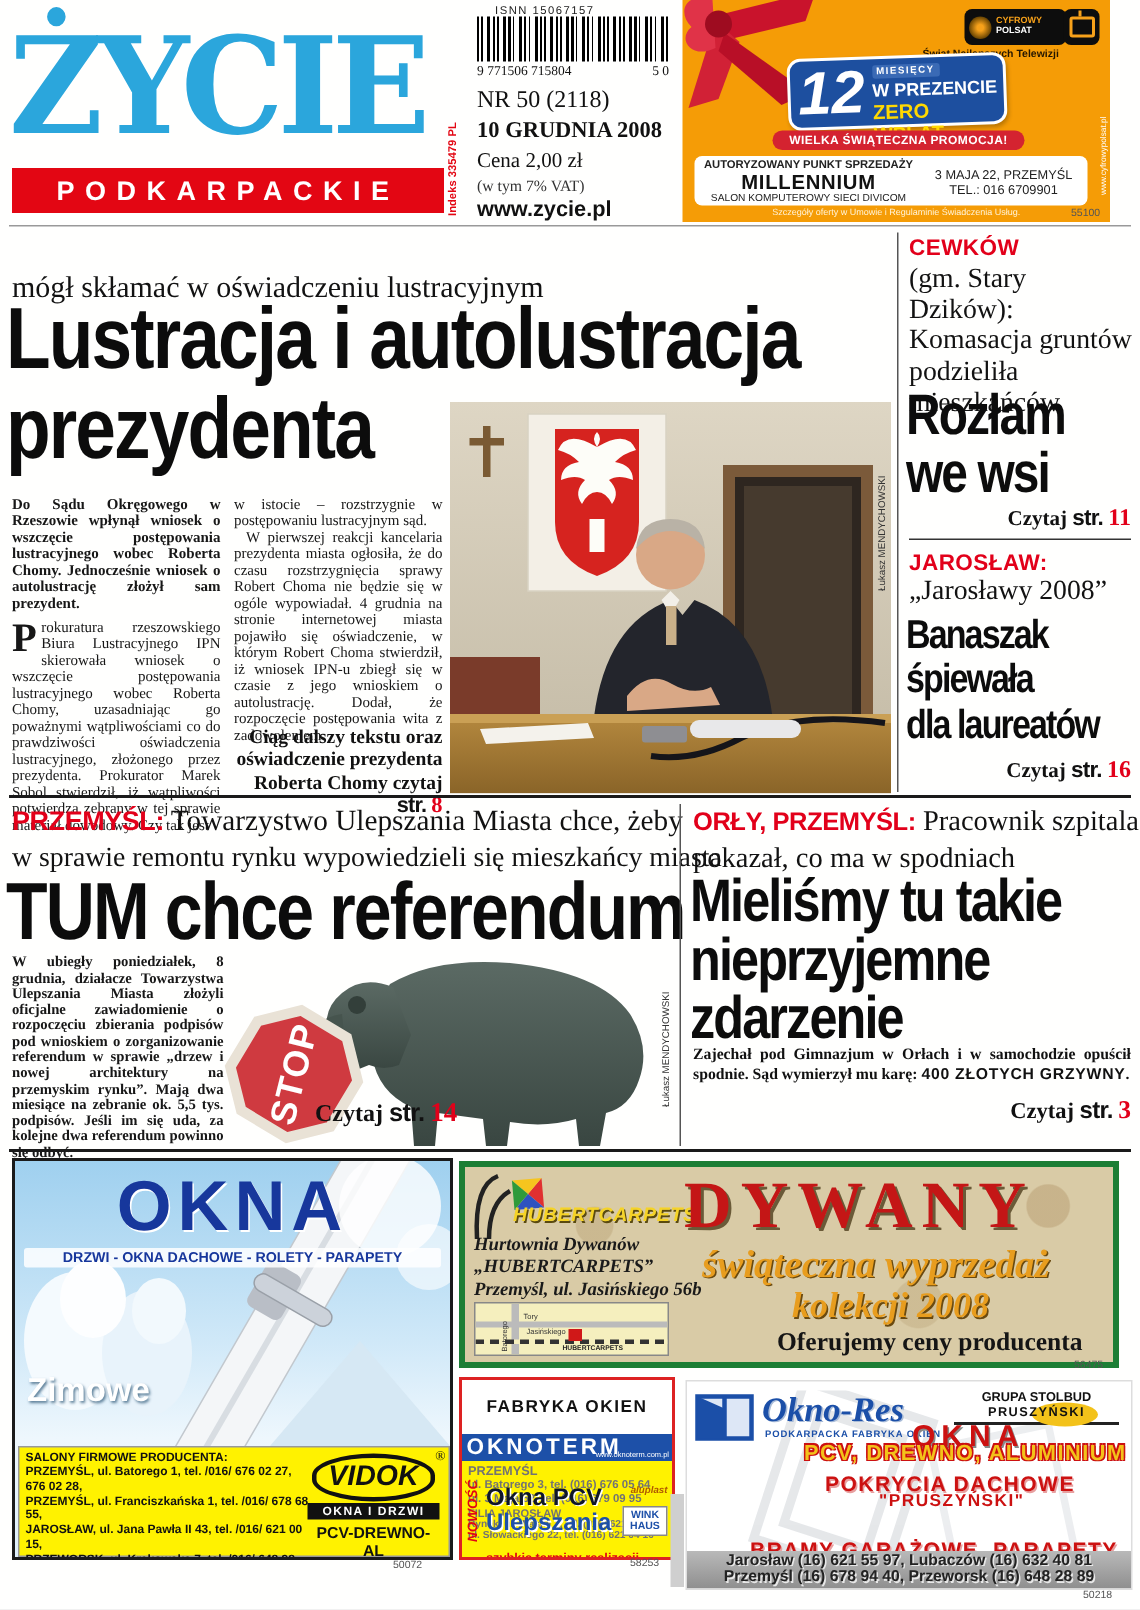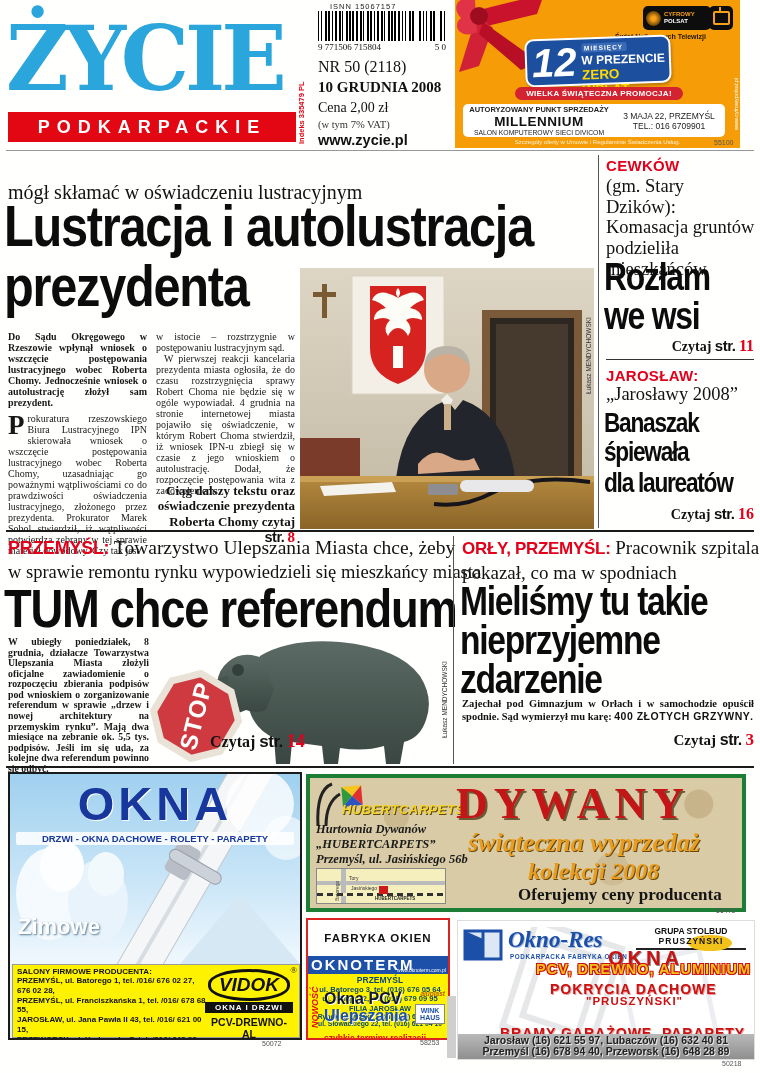--- a/index.html
+++ b/index.html
@@ -312,21 +312,21 @@
     <div class="abs serif b nw" style="left:208px;top:107px;font-size:17px;color:#151515;">Oferujemy ceny producenta</div>
   </div>
   <div class="abs sans" style="left:716px;top:907px;font-size:7px;color:#555;">56475</div>
 
   <div class="abs" style="left:306px;top:918px;width:140px;height:118px;border:2px solid #d22;background:#fff200;overflow:hidden;">
     <div class="sans b" style="background:#fff;text-align:center;font-size:11.5px;letter-spacing:1px;color:#111;padding:12px 0;">FABRYKA OKIEN</div>
     <div style="background:#1d50a8;position:relative;height:18px;">
       <span class="sans b" style="color:#fff;font-size:15px;letter-spacing:2px;padding-left:3px;line-height:18px;">OKNOTERM</span>
       <span class="abs sans" style="right:2px;bottom:1px;font-size:5px;color:#fff;">www.oknoterm.com.pl</span>
     </div>
-    <div class="sans b" style="padding:1px 0 0 4px;color:#0c4a6e;text-align:center;">
+    <div class="sans b" style="padding:1px 0 0 4px;color:#737373;">
       <span style="display:block;font-size:8.5px;">PRZEMYŚL</span>
       <span style="display:block;font-size:7.6px;">ul. Batorego 3, tel. (016) 676 05 64</span>
       <span style="display:block;font-size:7.6px;">ul. 3 Maja 52,   tel. (016) 679 09 95</span>
       <span style="display:block;font-size:7.4px;margin-top:1px;">FILIA JAROSŁAW</span>
       <span style="display:block;font-size:6.8px;">Rynek, ul. Wąska 1, tel. (016) 621 03 63</span>
       <span style="display:block;font-size:6.8px;">ul. Słowackiego 22, tel. (016) 621 04 10</span>
     </div>
     <div class="abs vtext b" style="left:2px;top:72px;height:36px;font-size:9px;color:#e30613;font-style:italic;">NOWOŚĆ</div>
     <div class="abs sans b nw" style="left:16px;top:70px;font-size:16px;color:#0f172a;text-shadow:1px 1px 0 #fff;">Okna PCV</div>
     <div class="abs sans b nw" style="left:16px;top:87px;font-size:16px;color:#1d50a8;text-shadow:1px 1px 0 #fff;">Ulepszania</div>

